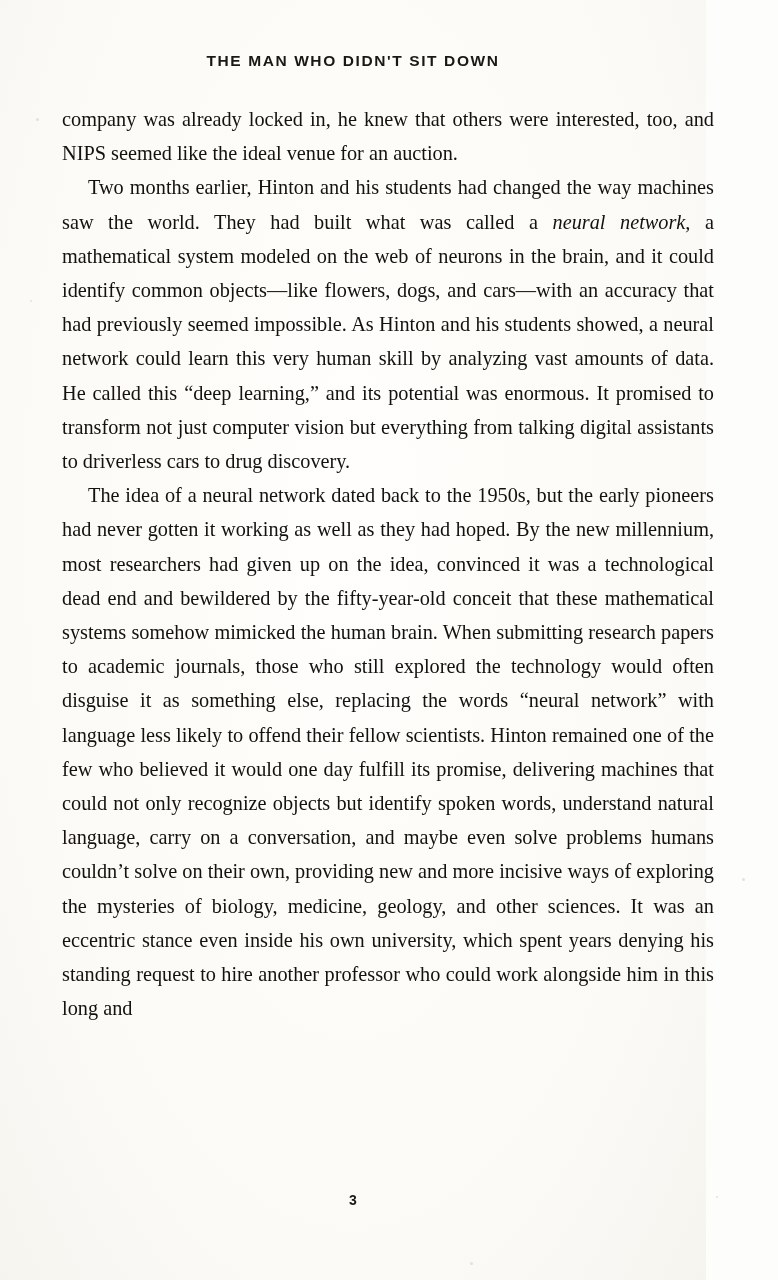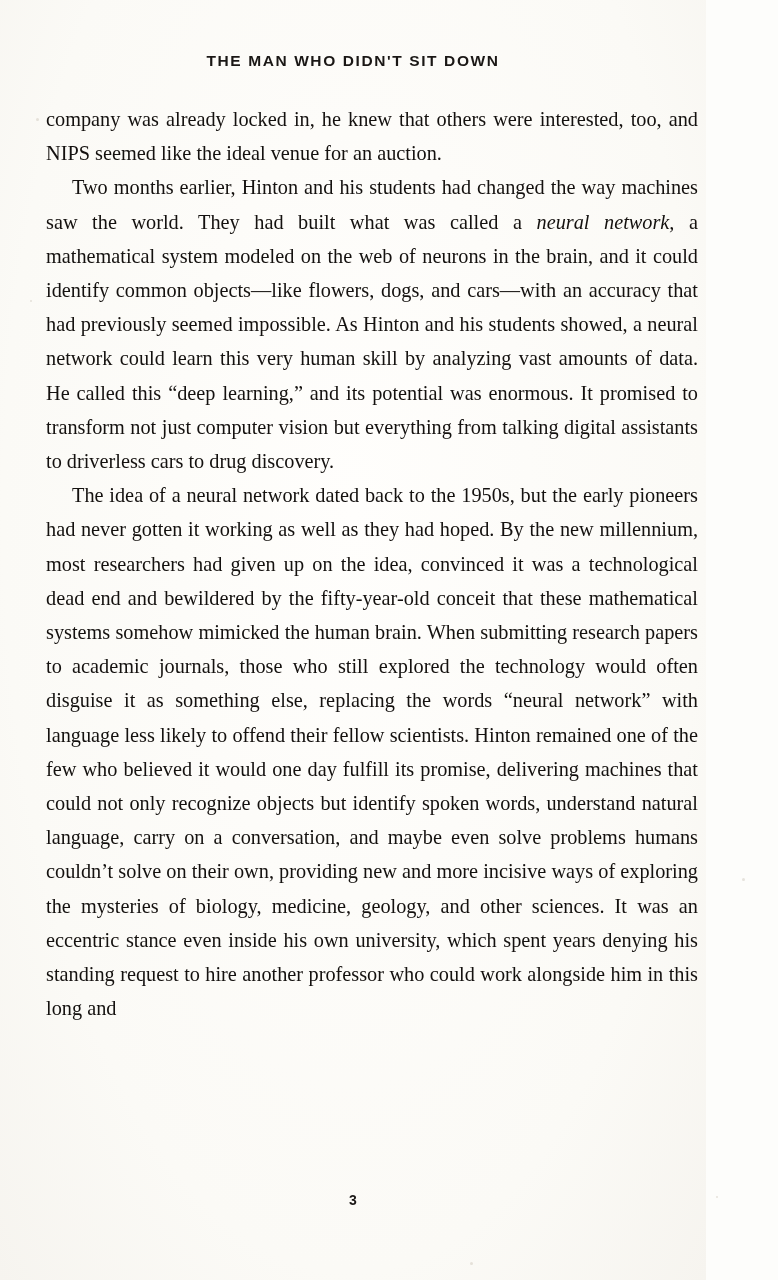--- a/index.html
+++ b/index.html
@@ -31,21 +31,21 @@
     text-align: center;
     font-family: "Liberation Sans", sans-serif;
     font-size: 15.5px;
     letter-spacing: 1.6px;
     font-weight: 600;
     color: #1a1715;
   }
   .body-text {
     position: absolute;
     top: 102px;
-    left: 46px;
+    left: 62px;
     width: 652px;
     font-size: 20.3px;
     line-height: 34.2px;
     text-align: justify;
     text-justify: inter-word;
     color: #14110f;
     -webkit-font-smoothing: antialiased;
   }
   .body-text p {
     margin: 0;

